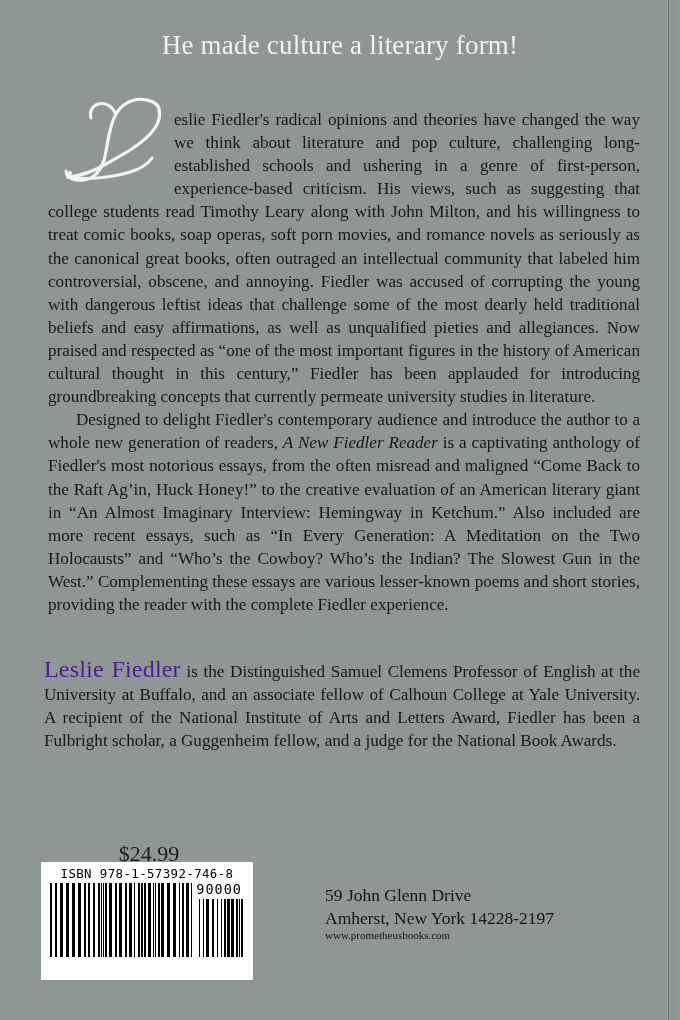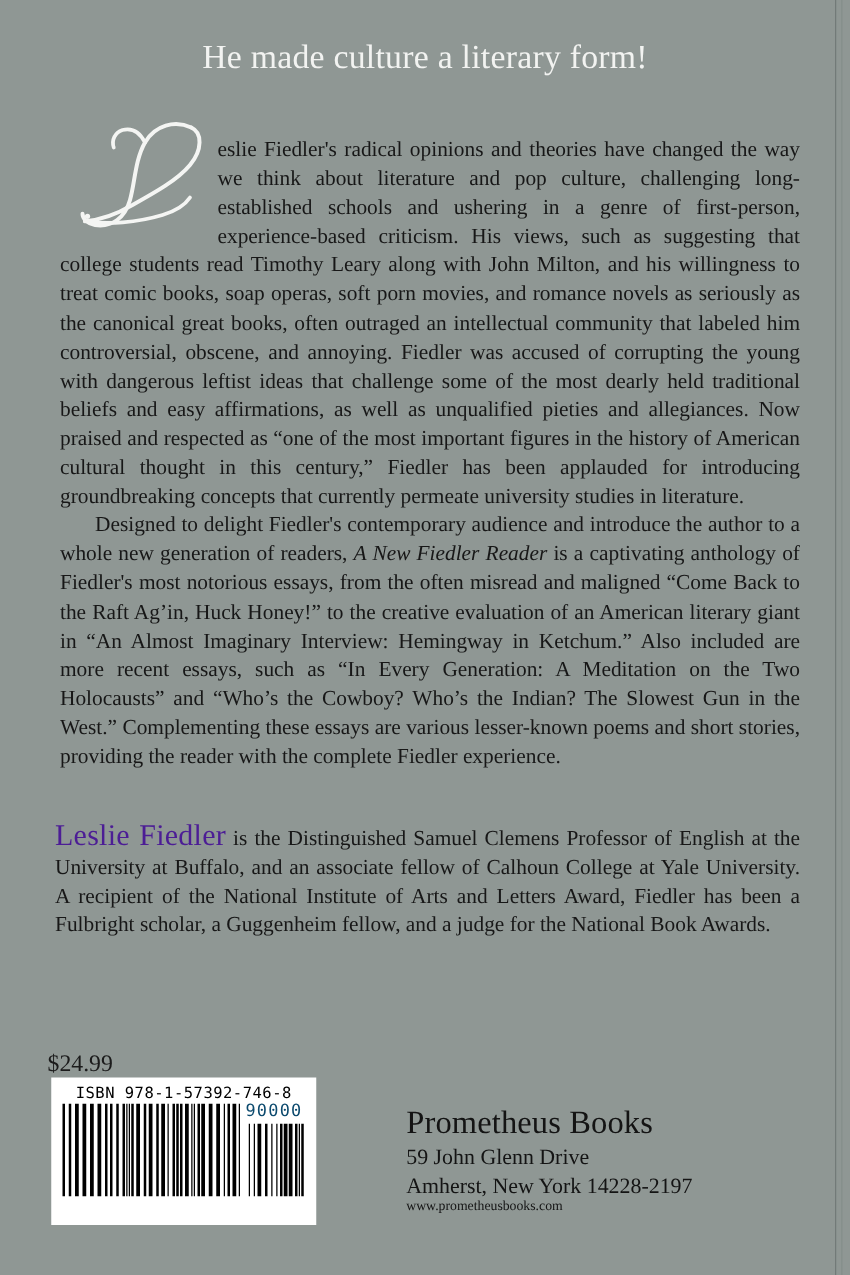--- a/index.html
+++ b/index.html
@@ -102,22 +102,23 @@
     font-size: 24px;
     letter-spacing: 0.2px;
   }
 
   
   .price {
     position: absolute;
     left: 38px;
     width: 222px;
     top: 841px;
+    text-align: center;
     color: #1b1b1b;
-    font-size: 19px;
+    font-size: 22px;
   }
 
   .barcode-box {
     position: absolute;
     left: 41px;
     top: 862px;
     width: 212px;
     height: 118px;
     background: #ffffff;
     box-sizing: border-box;
@@ -150,21 +151,21 @@
     display: block;
     background: #000;
     height: 100%;
   }
   .addon-digits {
     position: absolute;
     right: 4px;
     top: -2px;
     font-family: "DejaVu Sans Mono", "Liberation Mono", monospace;
     font-size: 13.5px;
-    color: #0c4a6e;
+    color: #000000;
     letter-spacing: 1px;
   }
   .ean-digits {
     font-family: "DejaVu Sans Mono", "Liberation Mono", monospace;
     font-size: 13px;
     color: #000;
     letter-spacing: 0.5px;
     margin-top: 1px;
     padding-left: 1px;
     white-space: nowrap;
@@ -328,19 +329,18 @@
           <span style="width:1px;background:#000"></span>
           <span style="width:1px;background:transparent"></span>
           <span style="width:2px;background:#000"></span>
           <span style="width:1px;background:transparent"></span>
         </div>
     </div>
   </div>
 
 
   <div class="publisher">
-    <div class="pub-name">Prometheus Books</div>
     <div class="pub-addr">59 John Glenn Drive</div>
     <div class="pub-addr">Amherst, New York 14228-2197</div>
     <div class="pub-url">www.prometheusbooks.com</div>
   </div>
 
 </div>
 
 </body></html>

